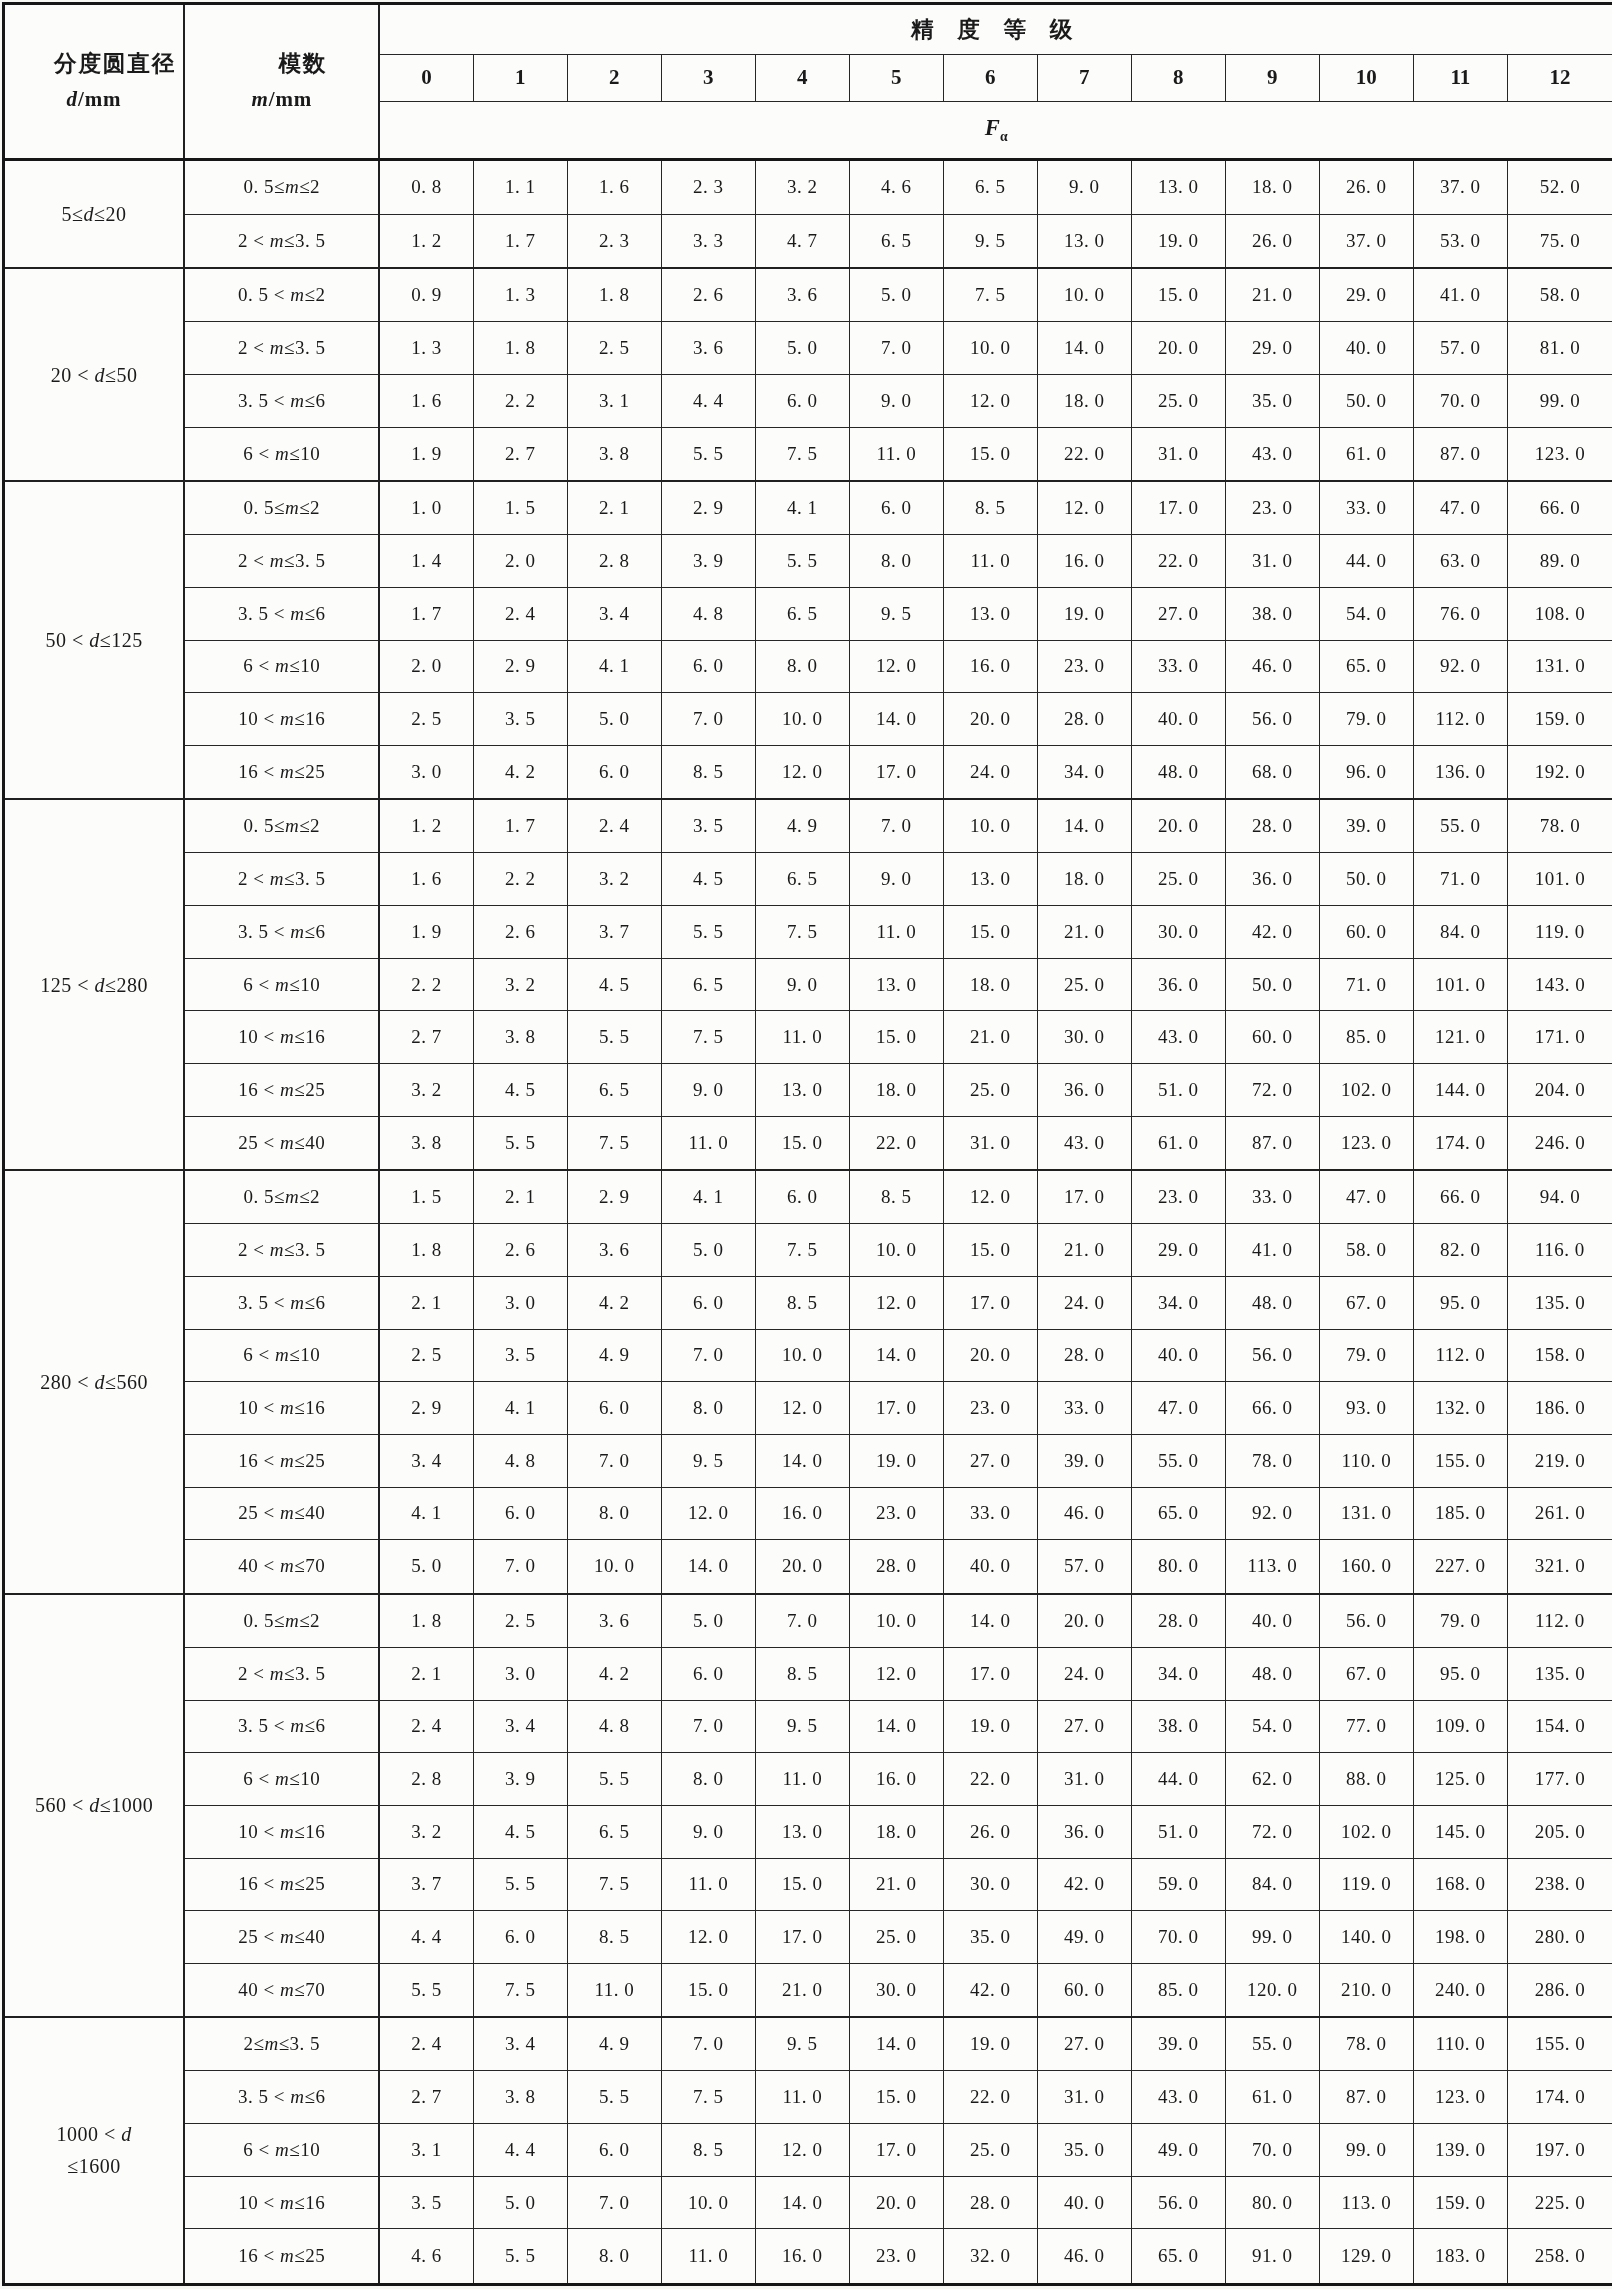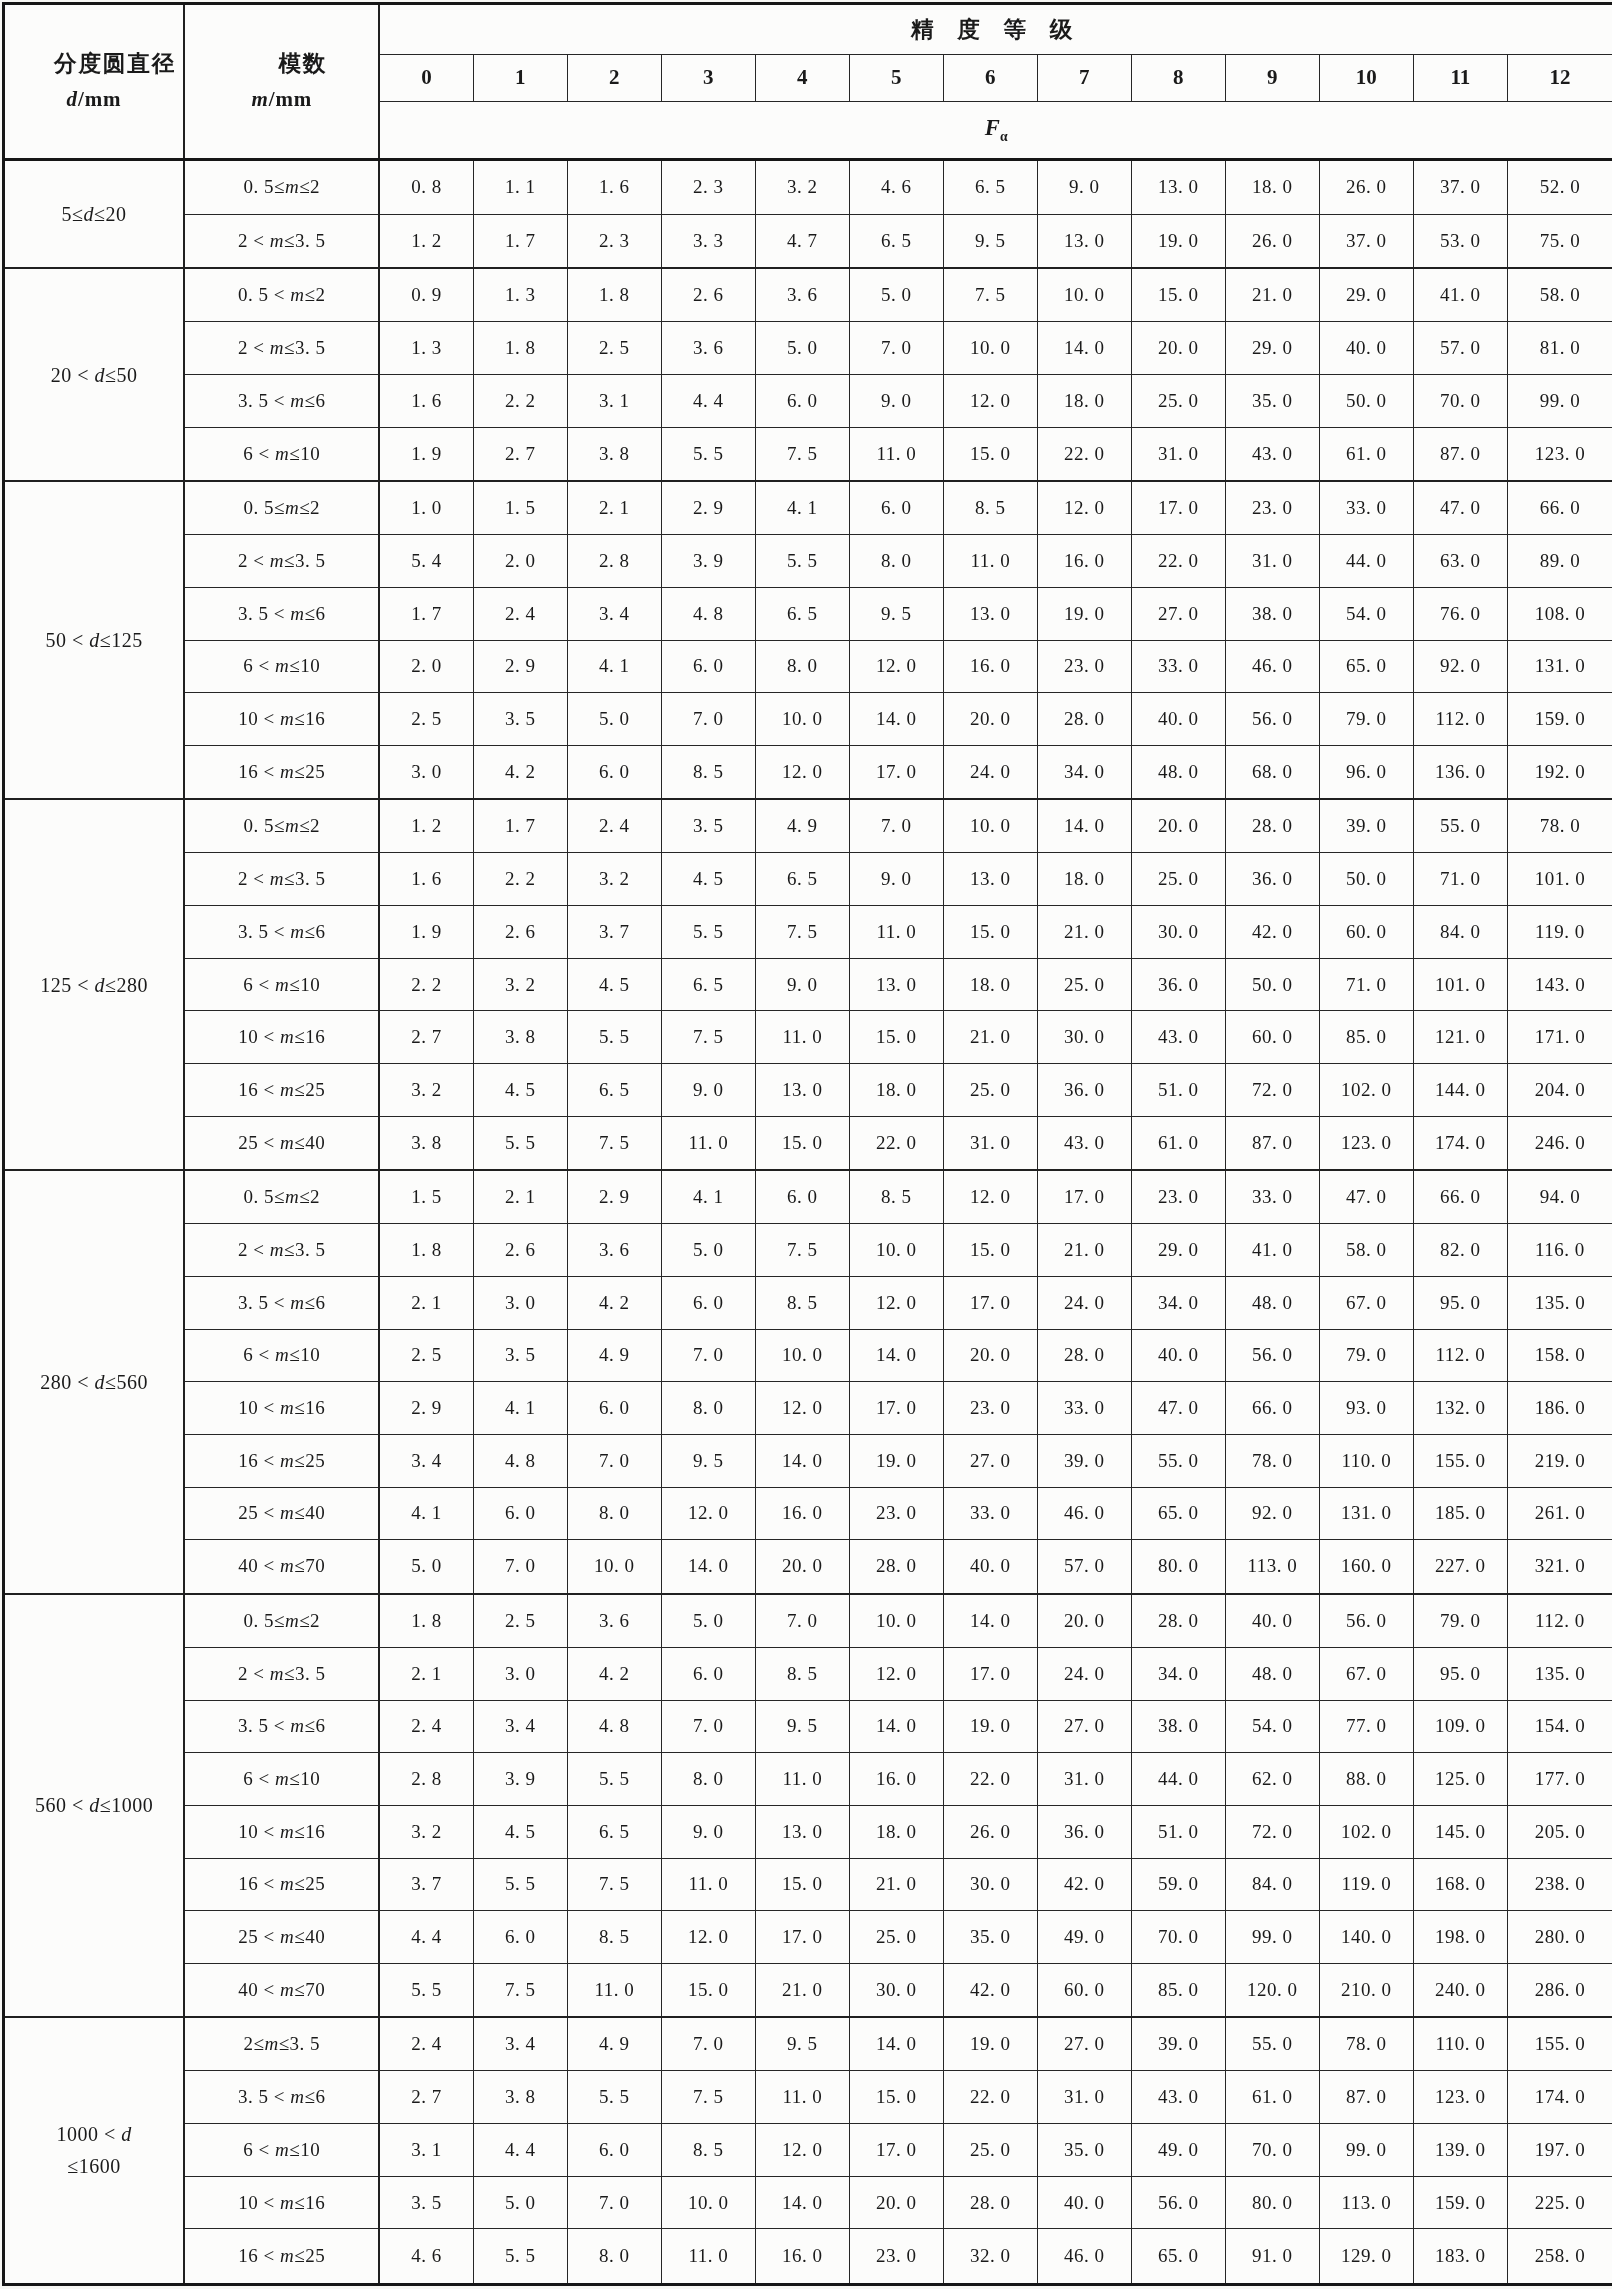--- a/index.html
+++ b/index.html
@@ -203,21 +203,21 @@
         <td class="v-cell">8. 5</td>
         <td class="v-cell">12. 0</td>
         <td class="v-cell">17. 0</td>
         <td class="v-cell">23. 0</td>
         <td class="v-cell">33. 0</td>
         <td class="v-cell">47. 0</td>
         <td class="v-cell">66. 0</td>
       </tr>
       <tr>
         <td class="m-cell">2 &lt;  <i>m</i>≤3. 5</td>
-        <td class="v-cell">5. 4</td>
+        <td class="v-cell">1. 4</td>
         <td class="v-cell">2. 0</td>
         <td class="v-cell">2. 8</td>
         <td class="v-cell">3. 9</td>
         <td class="v-cell">5. 5</td>
         <td class="v-cell">8. 0</td>
         <td class="v-cell">11. 0</td>
         <td class="v-cell">16. 0</td>
         <td class="v-cell">22. 0</td>
         <td class="v-cell">31. 0</td>
         <td class="v-cell">44. 0</td>

